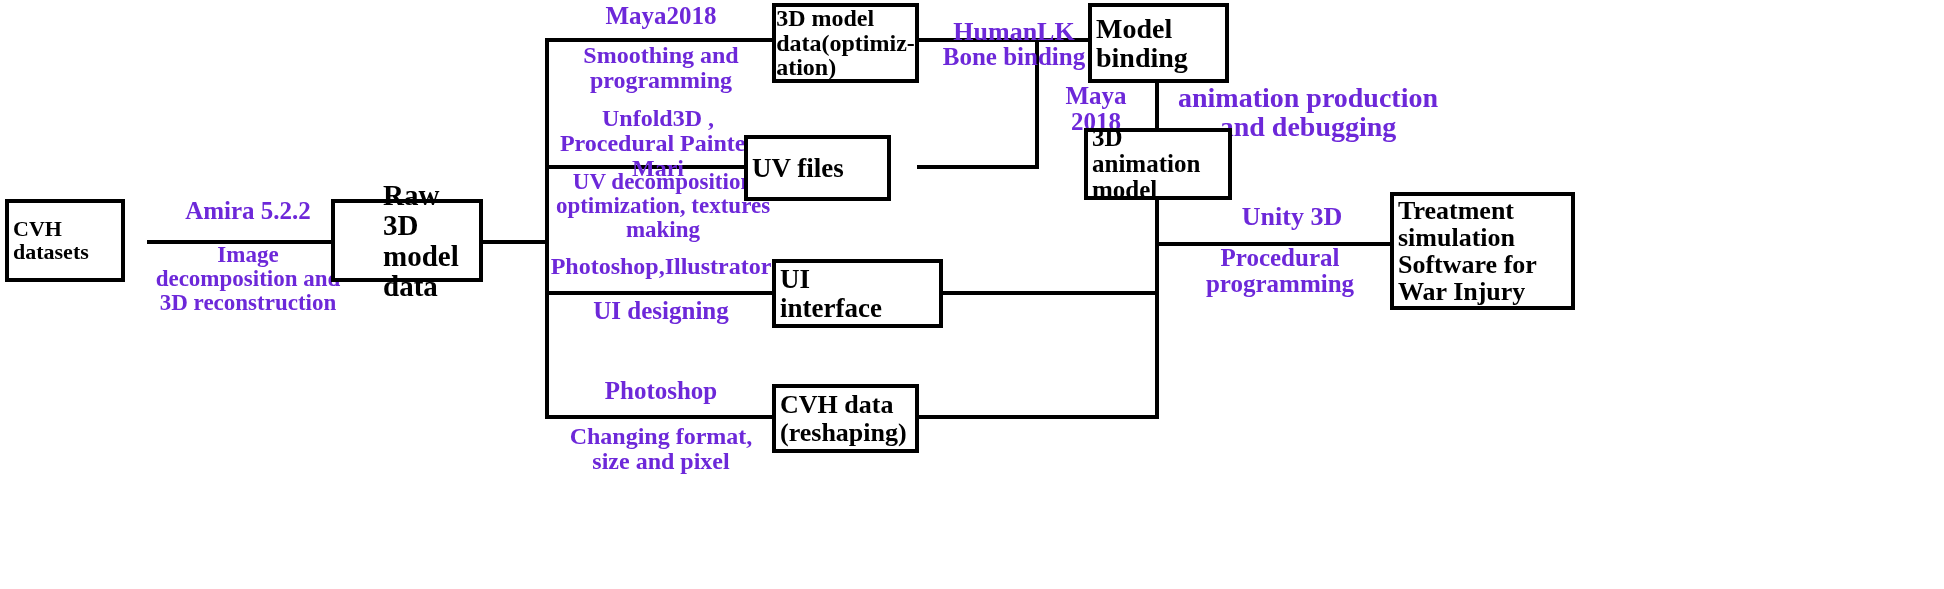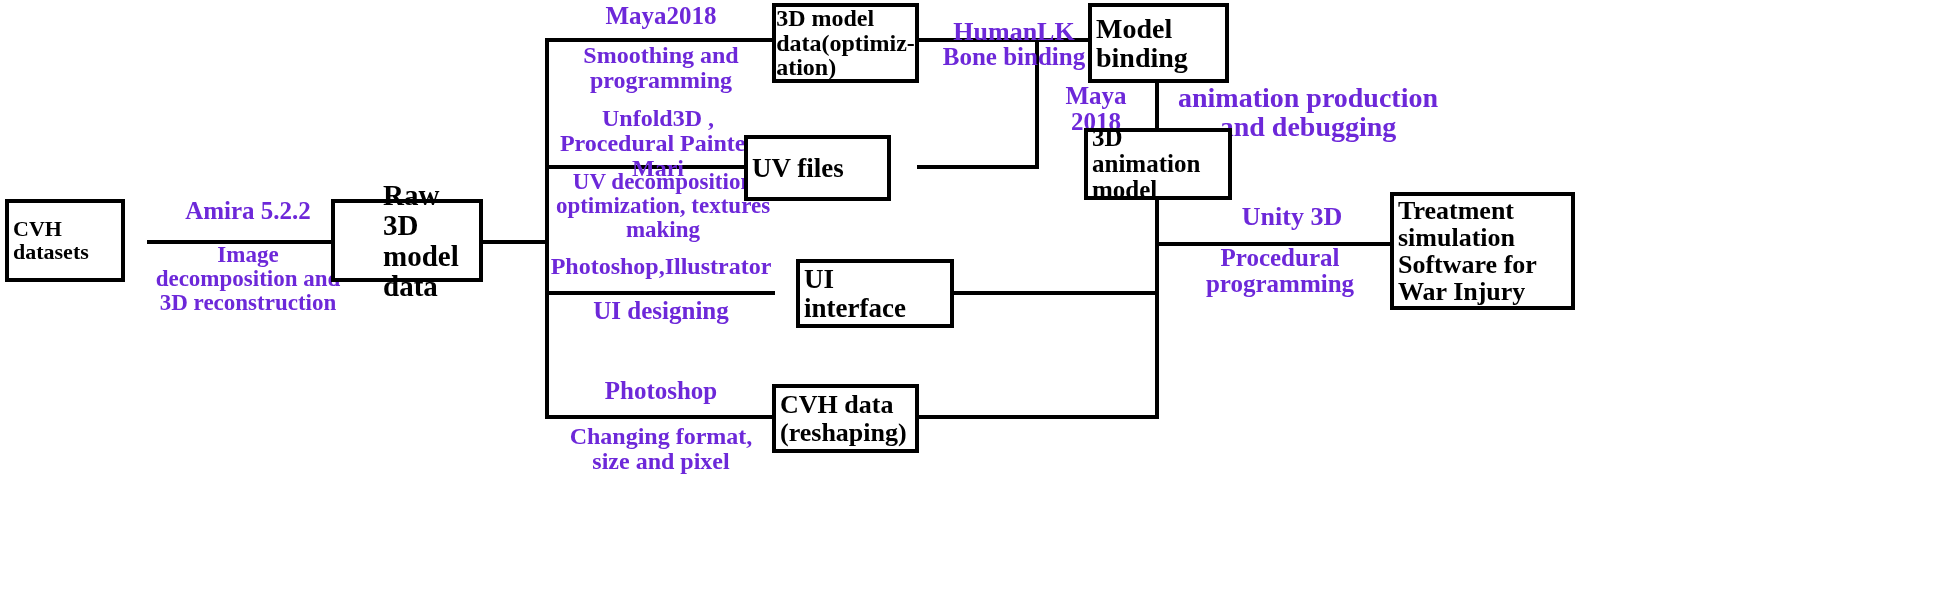--- a/index.html
+++ b/index.html
@@ -95,21 +95,21 @@
   <div class="node" style="left:772px; top:3px; width:147px; height:80px; font-size:24px;">
     <span style="white-space:pre-line;">3D model
 data(optimiz-
 ation)</span>
   </div>
 
   <div class="node" style="left:744px; top:135px; width:147px; height:66px; font-size:27px;">
     <span style="white-space:pre-line;">UV files</span>
   </div>
 
-  <div class="node" style="left:772px; top:259px; width:158px; height:69px; font-size:27px;margin-left:24px;">
+  <div class="node" style="left:772px; top:259px; width:171px; height:69px; font-size:27px;">
     <span style="white-space:pre-line;">UI
 interface</span>
   </div>
 
   <div class="node" style="left:772px; top:384px; width:147px; height:69px; font-size:26px;">
     <span style="white-space:pre-line;">CVH data
 (reshaping)</span>
   </div>
 
   <div class="node" style="left:1088px; top:3px; width:141px; height:80px; font-size:28px;">

